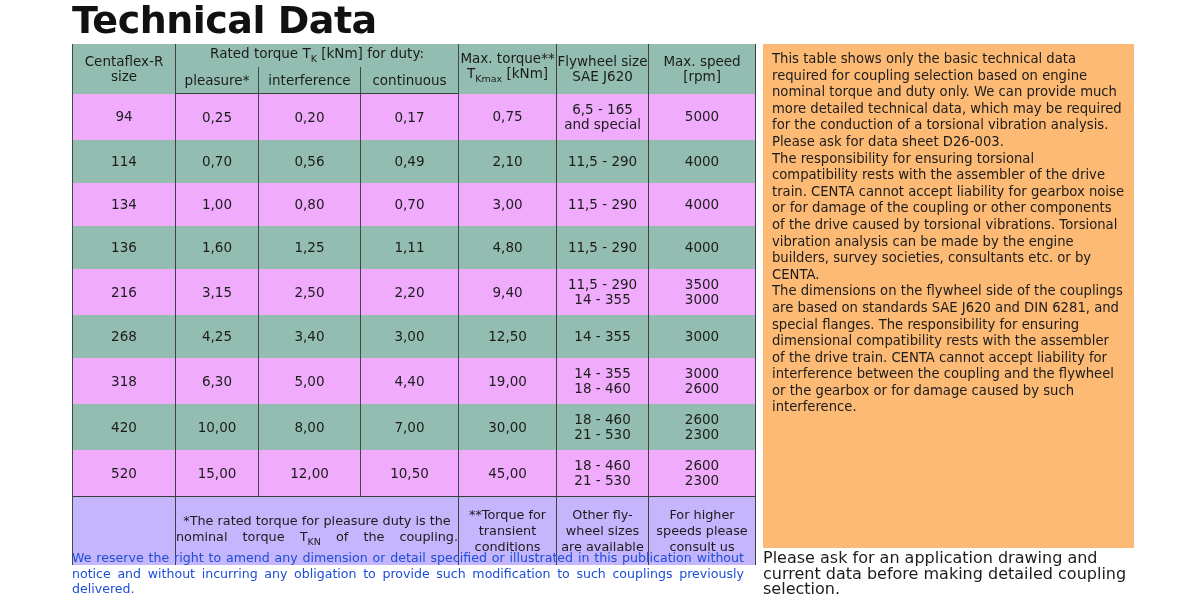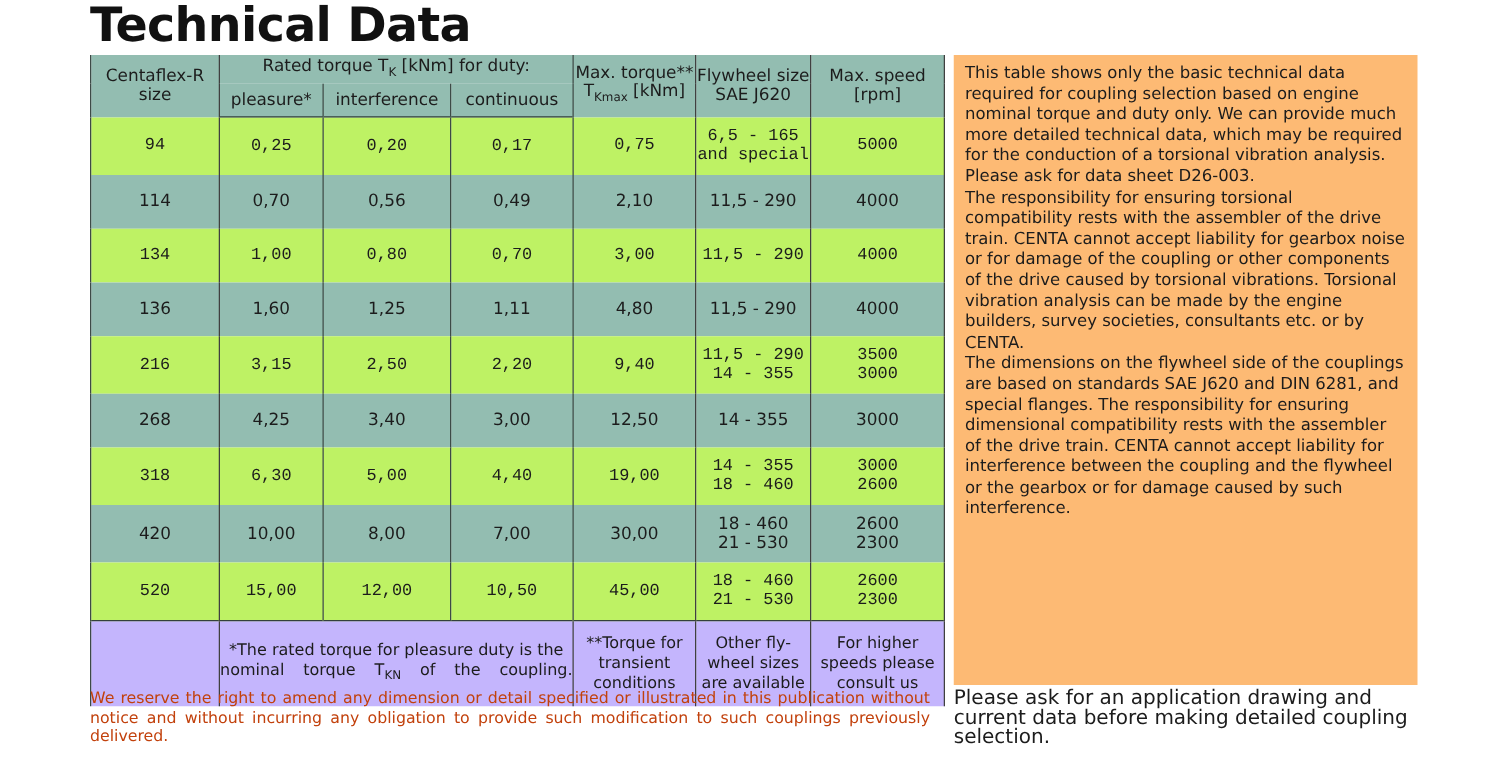--- a/index.html
+++ b/index.html
@@ -73,21 +73,21 @@
   col.c-size   { width: 103px; }
   col.c-pl     { width: 83px; }
   col.c-int    { width: 102px; }
   col.c-cont   { width: 98px; }
   col.c-max    { width: 98px; }
   col.c-fly    { width: 92px; }
   col.c-spd    { width: 107px; }
 
   
   .dark  { background: #93bdb1; }
-  .light { background: #bef264; font-family: Liberation Mono, monospace; }
+  .light { background: #f0abfc; }
 
   
   .vl { border-left: 1px solid #3d4a46; }
   .vr { border-right: 1px solid #404040; }
 
   tr.hdr-top td { height: 23px; }
   tr.hdr-bot td { height: 26px; }
   tr.hdr-bot td, tr.hdr-top td { background: #93bdb1; }
   tr.hdr-bot td.underline { border-bottom: 1.5px solid #34403c; }
   tr.hdr-top td.underline { border-bottom: none; }
@@ -140,21 +140,21 @@
     width: 1062px;
     height: 57px;
   }
   #note-left {
     position: absolute;
     left: 0; top: 0;
     width: 672px;
     font-size: 12.6px;
     line-height: 15.5px;
     text-align: justify;
-    color: #c2410c;
+    color: #1d4ed8;
   }
   #note-right {
     position: absolute;
     left: 691px; top: 0;
     width: 380px;
     font-size: 16px;
     line-height: 15.5px;
     color: #1c1c1c;
   }
 </style>

